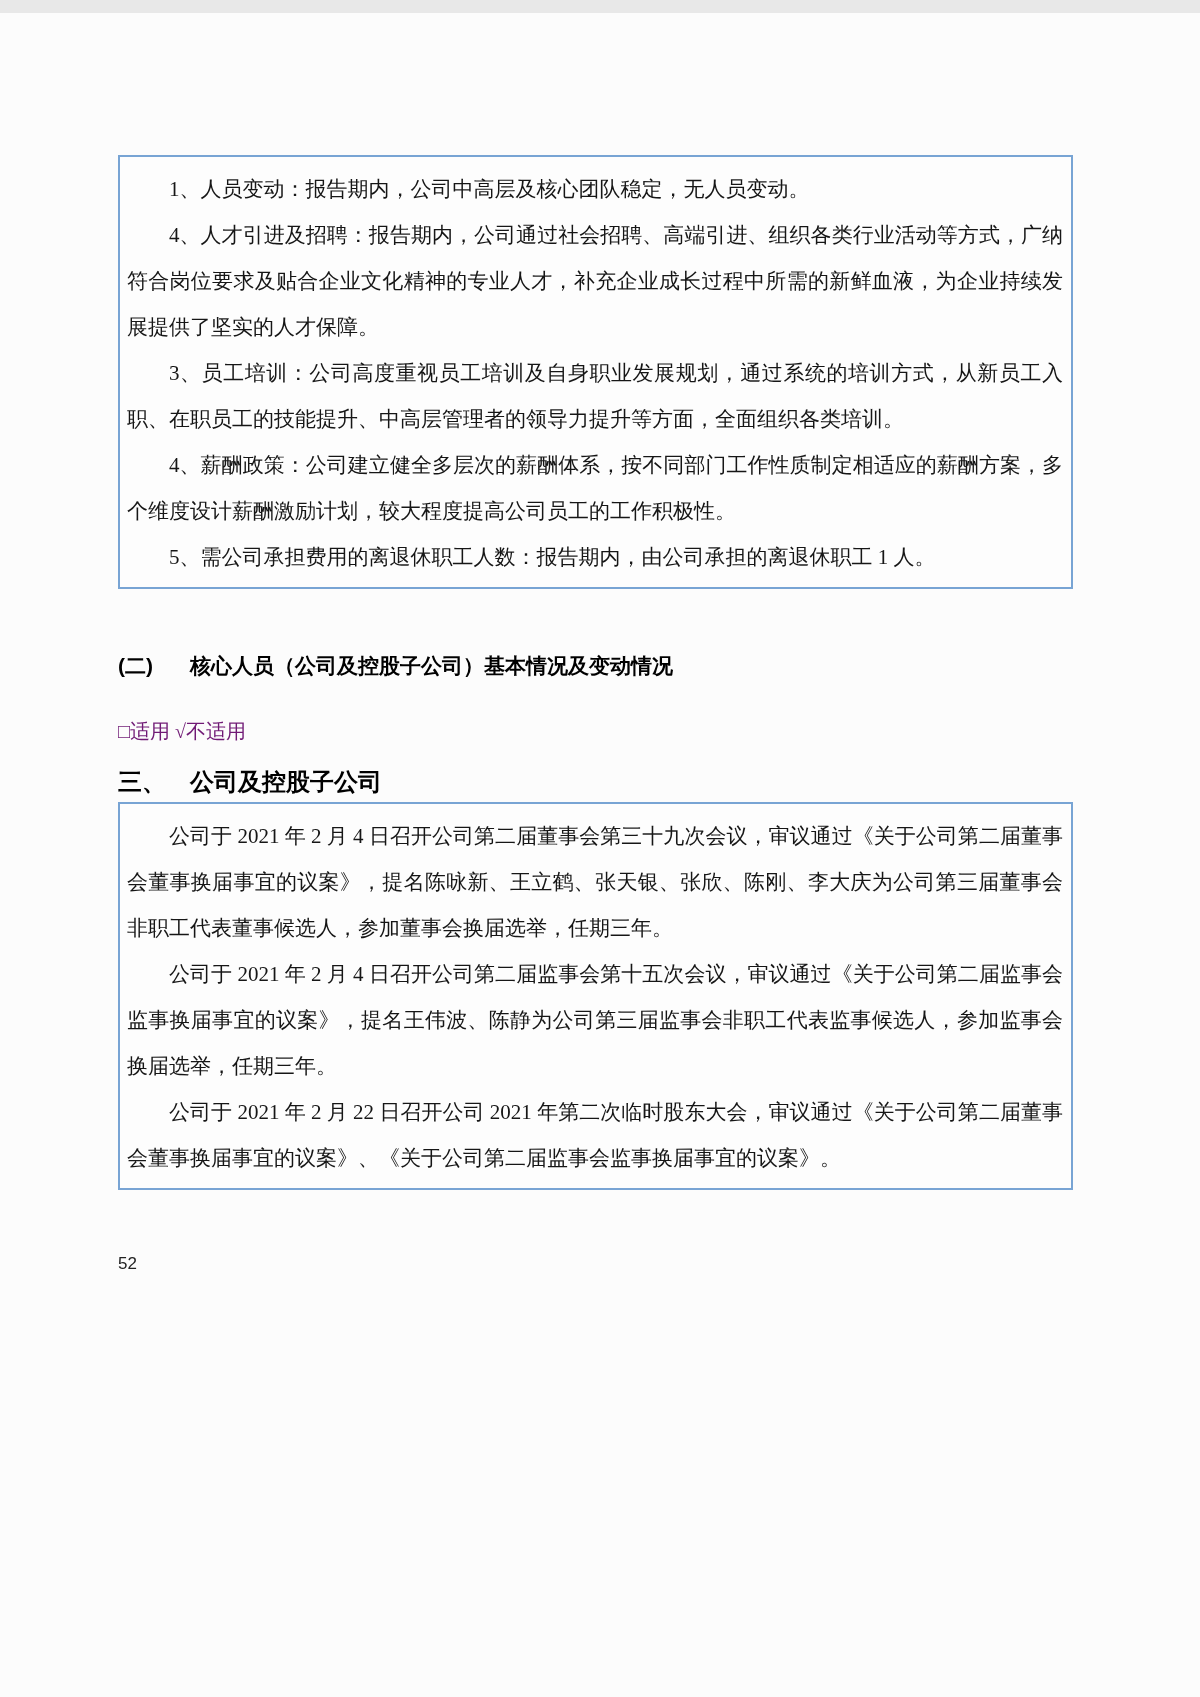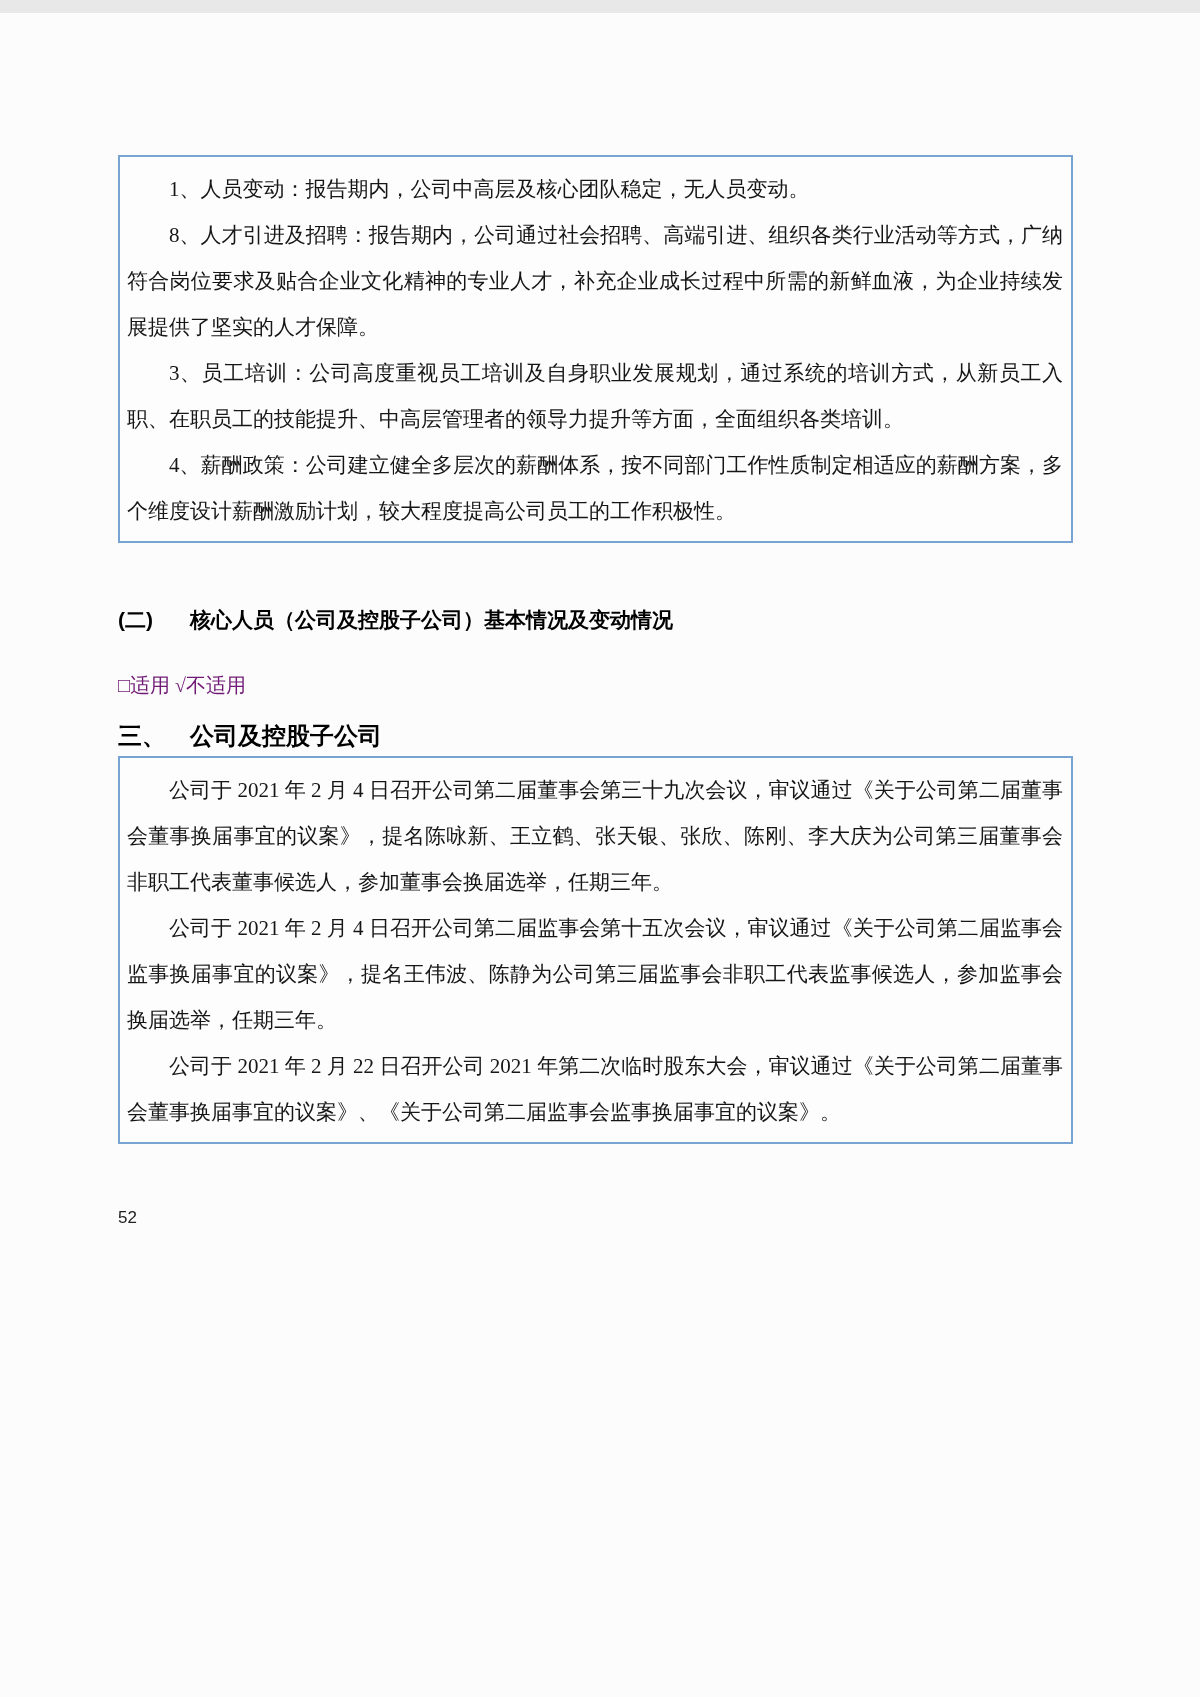--- a/index.html
+++ b/index.html
@@ -54,23 +54,24 @@
     color:#222;
   }
 </style>
 </head>
 <body>
 
 <div class="page">
 
   <div class="report-box hr-box">
       <p class="body-para">1、人员变动：报告期内，公司中高层及核心团队稳定，无人员变动。</p>
-      <p class="body-para">8、人才引进及招聘：报告期内，公司通过社会招聘、高端引进、组织各类行业活动等方式，广纳符合岗位要求及贴合企业文化精神的专业人才，补充企业成长过程中所需的新鲜血液，为企业持续发展提供了坚实的人才保障。</p>
+      <p class="body-para">4、人才引进及招聘：报告期内，公司通过社会招聘、高端引进、组织各类行业活动等方式，广纳符合岗位要求及贴合企业文化精神的专业人才，补充企业成长过程中所需的新鲜血液，为企业持续发展提供了坚实的人才保障。</p>
       <p class="body-para">3、员工培训：公司高度重视员工培训及自身职业发展规划，通过系统的培训方式，从新员工入职、在职员工的技能提升、中高层管理者的领导力提升等方面，全面组织各类培训。</p>
       <p class="body-para">4、薪酬政策：公司建立健全多层次的薪酬体系，按不同部门工作性质制定相适应的薪酬方案，多个维度设计薪酬激励计划，较大程度提高公司员工的工作积极性。</p>
+      <p class="body-para">5、需公司承担费用的离退休职工人数：报告期内，由公司承担的离退休职工 1 人。</p>
     </div>
 
   <div class="heading-row heading2">
     <span class="heading-num">(二)</span>
     <span class="heading-title">核心人员（公司及控股子公司）基本情况及变动情况</span>
   </div>
 
   <p class="applicability first">□适用 √不适用</p>
 
   <div class="heading-row heading3">

